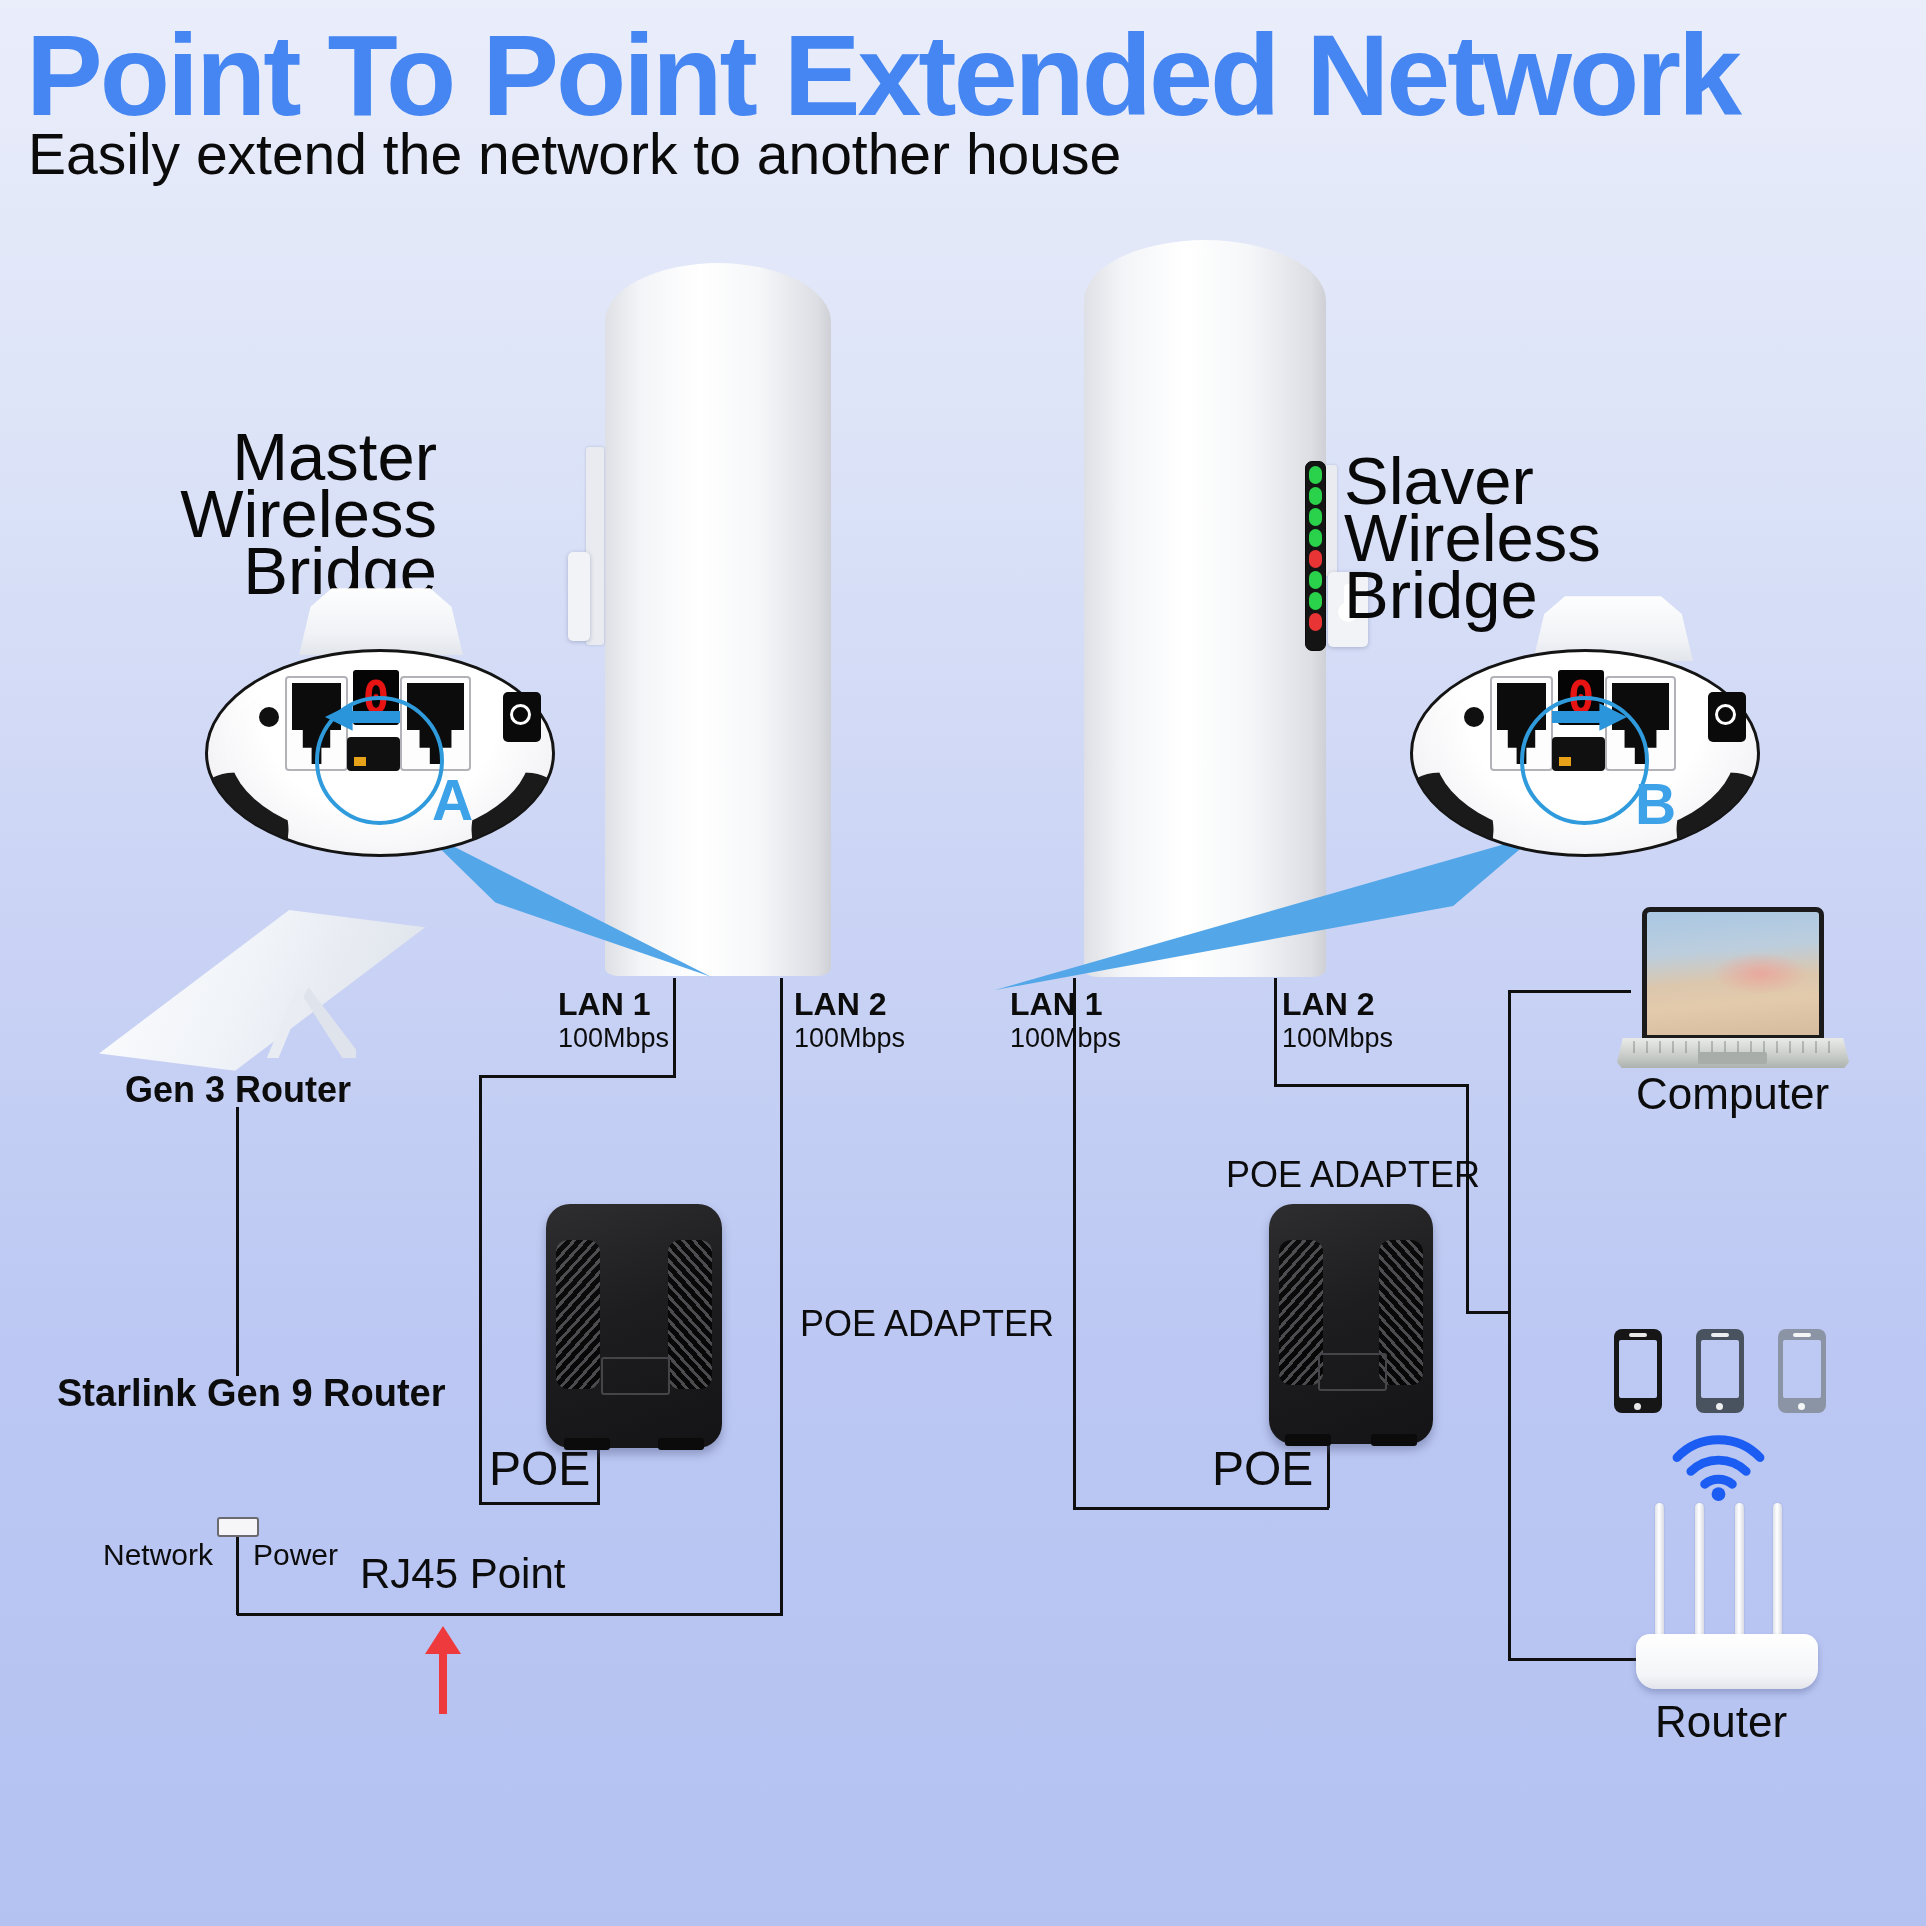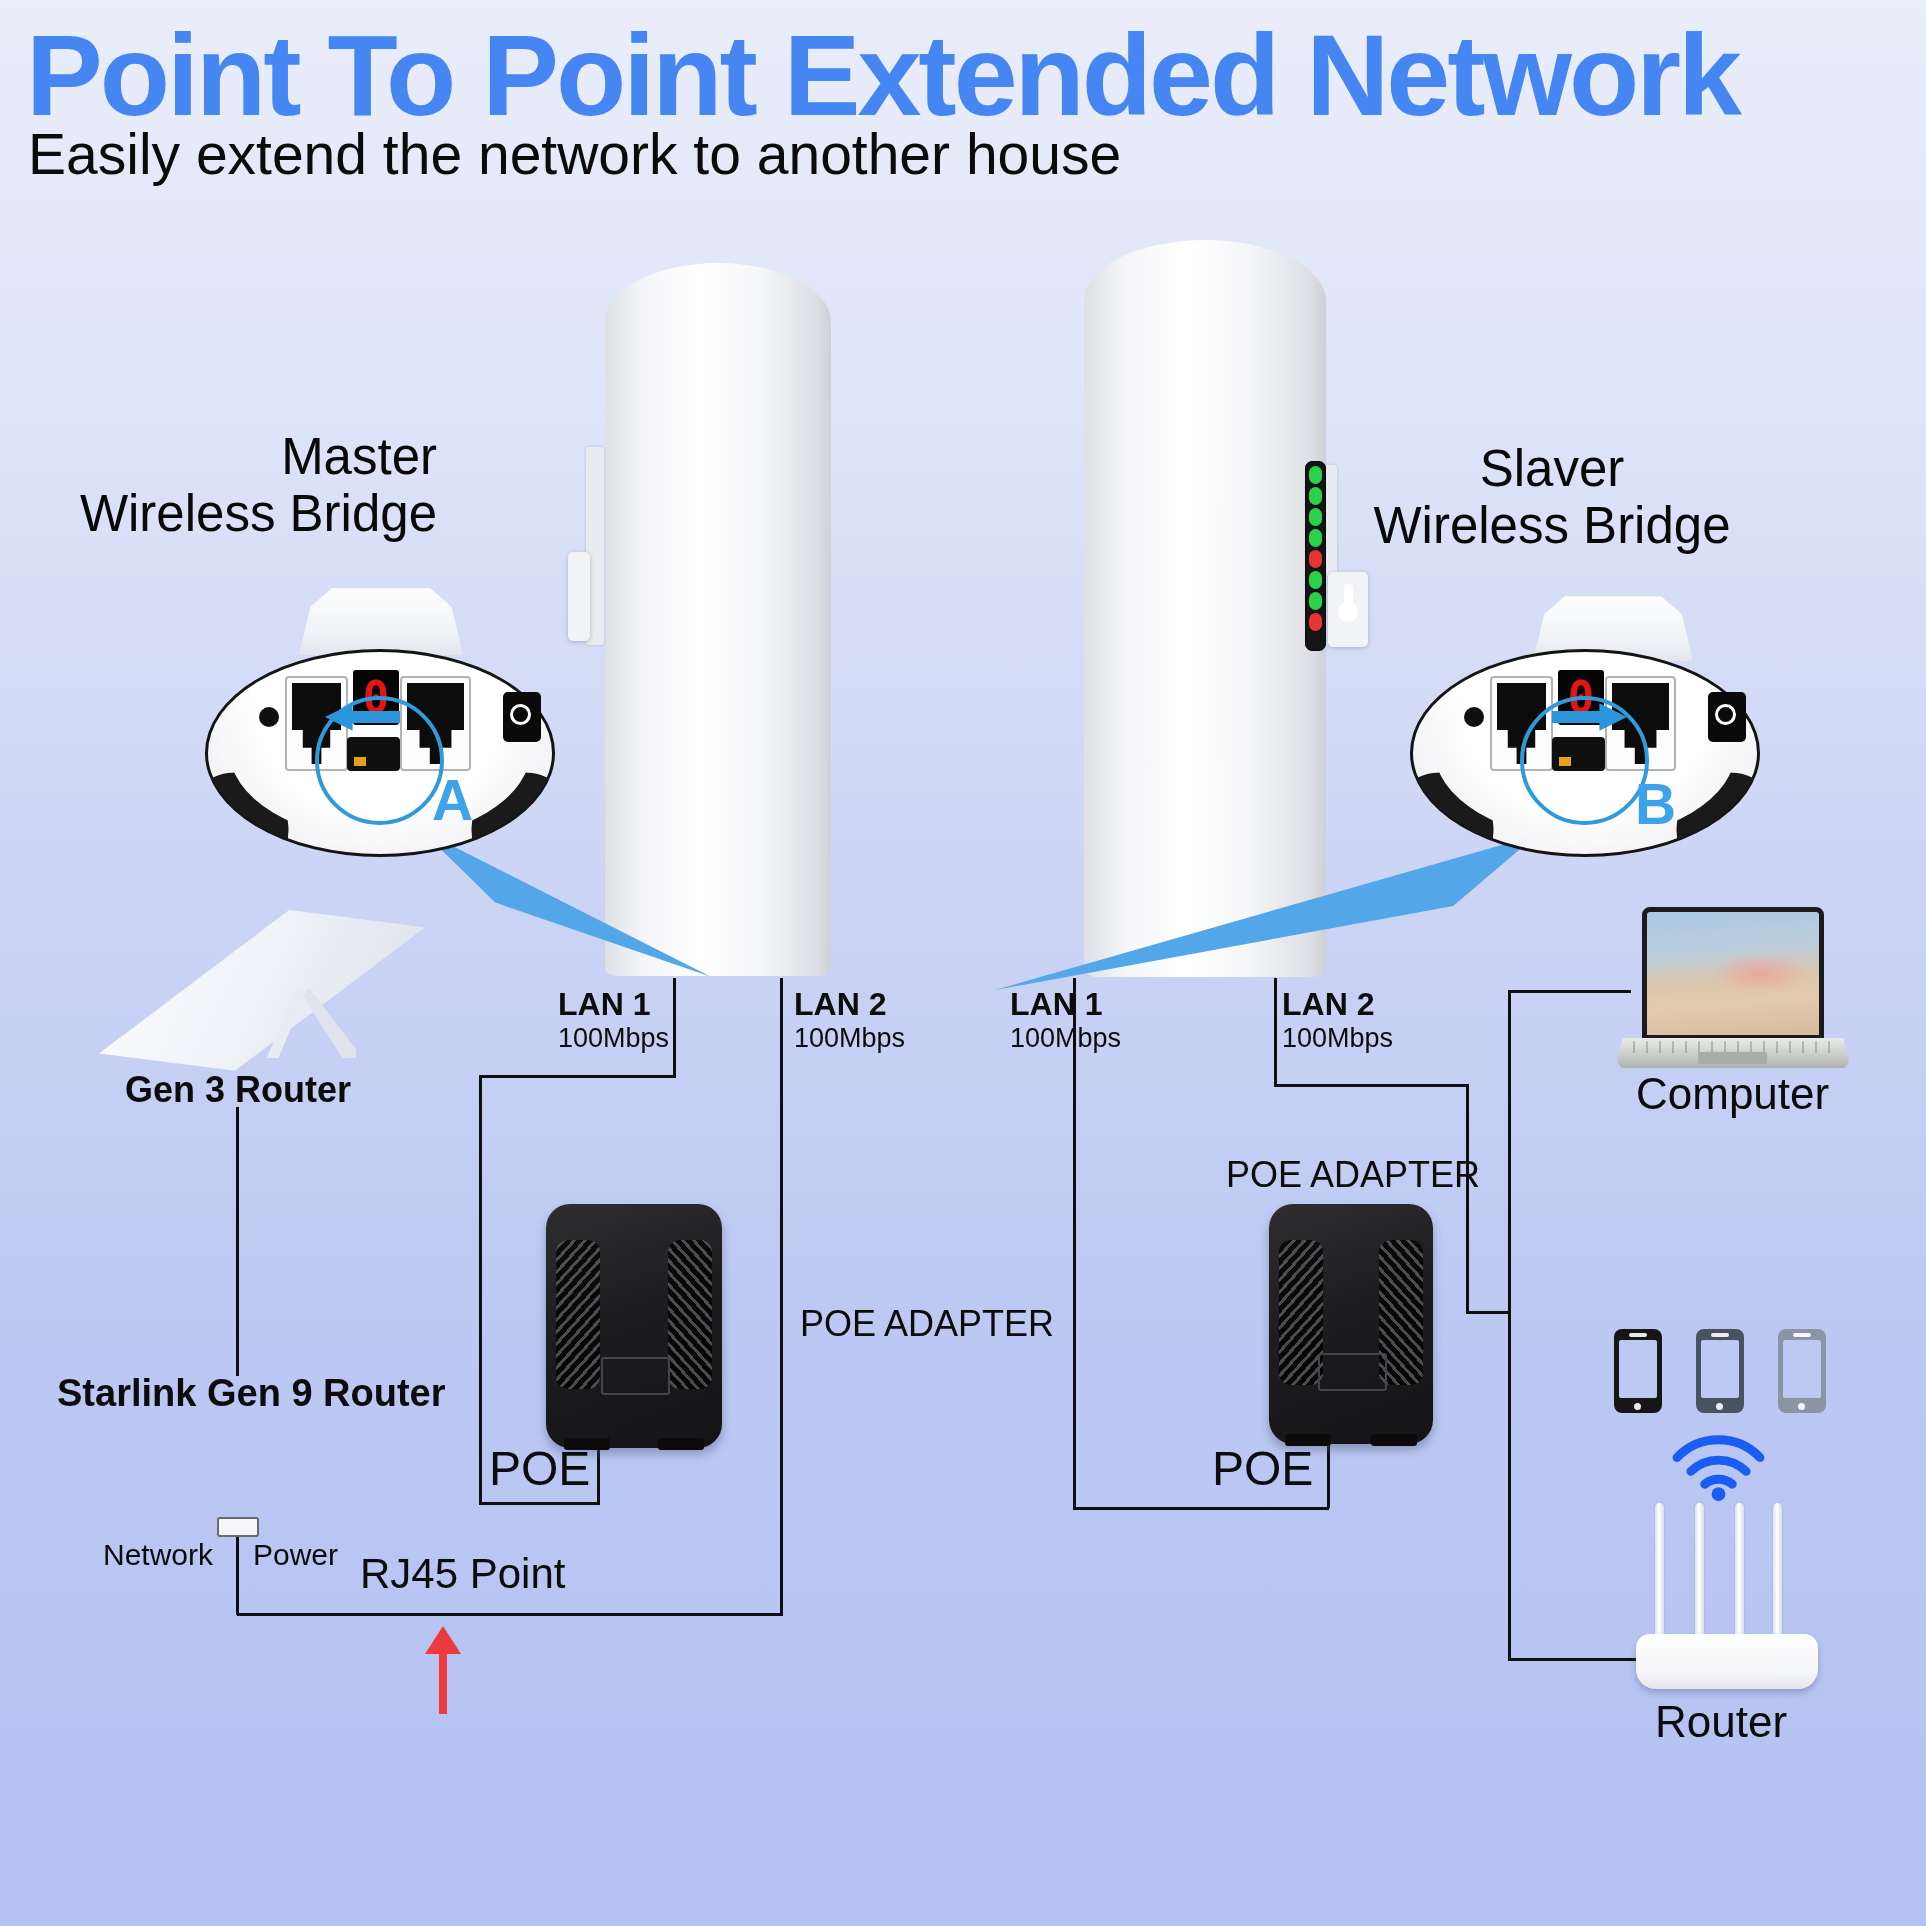--- a/index.html
+++ b/index.html
@@ -21,23 +21,23 @@
   .plate{position:absolute;background:#f1f3f6;border-radius:5px;box-shadow:0 1px 4px rgba(110,120,155,.45);}
   .keyhole-stem{position:absolute;left:50%;top:12px;width:9px;height:24px;margin-left:-4px;background:#ffffff;border-radius:4px;}
   .keyhole-bulb{position:absolute;left:50%;top:30px;width:20px;height:20px;margin-left:-10px;background:#ffffff;border-radius:50%;}
 
   
   .led-strip{position:absolute;left:1305px;top:461px;width:21px;height:190px;background:#141414;border:1px solid #0a0a0a;border-radius:7px;
     display:flex;flex-direction:column;align-items:center;gap:3px;padding:4px 0;box-sizing:border-box;}
   .led{width:13px;height:18px;border-radius:7px;}
 
   
-  .bridge-label{position:absolute;font-size:51px;line-height:57px;color:#090909;}
+  .bridge-label{position:absolute;font-size:67px;line-height:57px;color:#090909;}
   .lbl-master{left:57px;top:428px;width:380px;text-align:right;}
-  .lbl-slaver{left:1344px;top:440px;width:416px;text-align:center;}
+  .lbl-slaver{left:1344px;top:452px;width:416px;text-align:left;}
 
   
   .horn{position:absolute;background:linear-gradient(180deg,#ffffff 0%,#f0f2f6 70%,#e2e5eb 100%);
     clip-path:polygon(0% 100%,7% 32%,20% 6%,80% 6%,93% 32%,100% 100%);filter:drop-shadow(0 2px 2px rgba(120,130,160,.35));}
 
   
   .beam{position:absolute;background:#53a7e8;}
   .beam-left{left:416px;top:822px;width:297px;height:158px;clip-path:polygon(1.7% 5%,26.7% 51%,99.3% 98%);}
   .beam-right{left:990px;top:830px;width:554px;height:165px;clip-path:polygon(98.7% 3%,83.6% 46%,0.9% 97%);}
 

